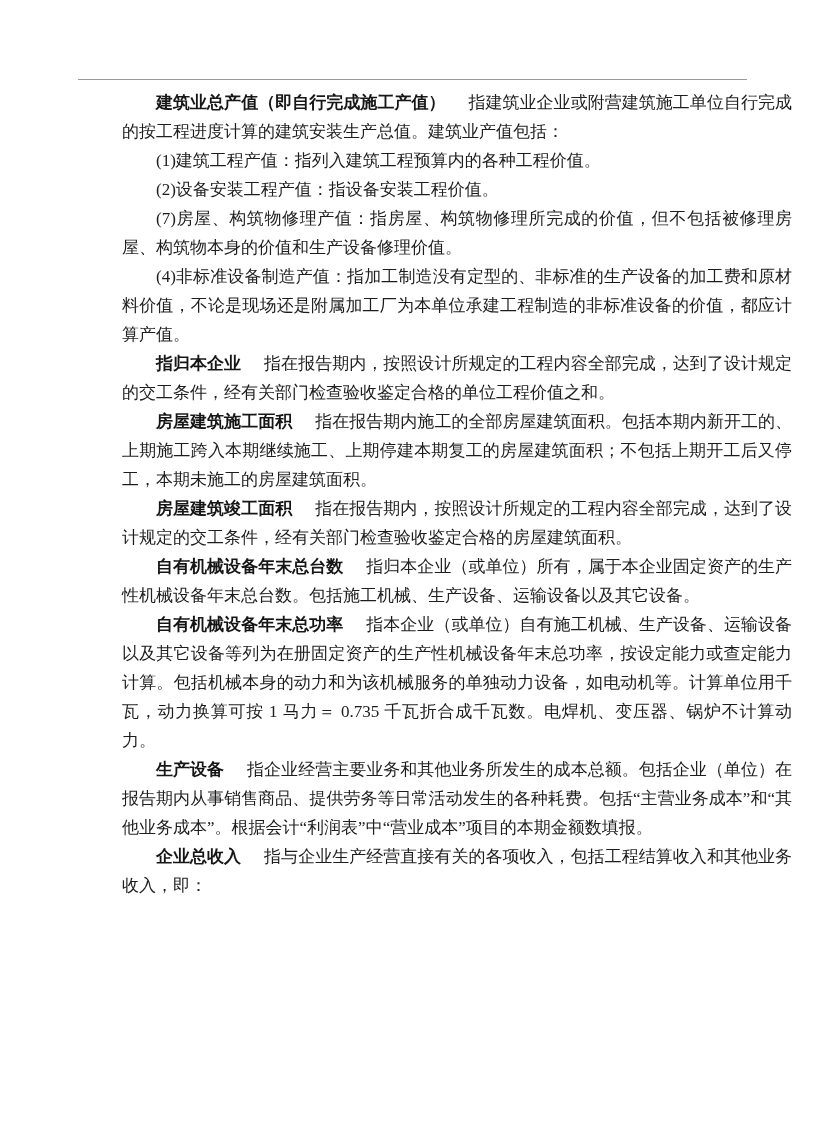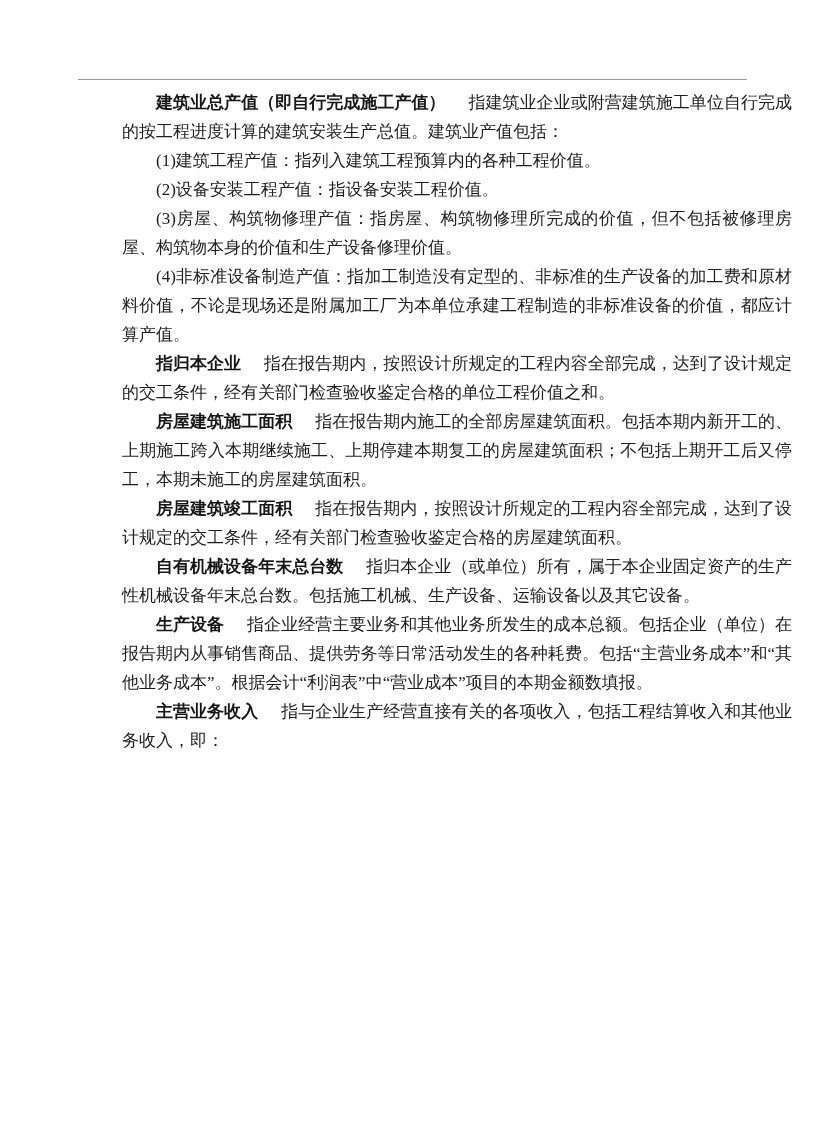--- a/index.html
+++ b/index.html
@@ -56,34 +56,35 @@
   <div class="header-rule"></div>
 
   <div class="content">
 
     <p><span class="term">建筑业总产值（即自行完成施工产值）</span><span class="def">指建筑业企业或附营建筑施工单位自行完成的按工程进度计算的建筑安装生产总值。建筑业产值包括：</span></p>
 
     <p>(1)建筑工程产值：指列入建筑工程预算内的各种工程价值。</p>
 
     <p>(2)设备安装工程产值：指设备安装工程价值。</p>
 
-    <p>(3)房屋、构筑物修理产值：指房屋、构筑物修理所完成的价值，但不包括被修理房屋、构筑物本身的价值和生产设备修理价值。</p>
+    <p>(7)房屋、构筑物修理产值：指房屋、构筑物修理所完成的价值，但不包括被修理房屋、构筑物本身的价值和生产设备修理价值。</p>
 
     <p>(4)非标准设备制造产值：指加工制造没有定型的、非标准的生产设备的加工费和原材料价值，不论是现场还是附属加工厂为本单位承建工程制造的非标准设备的价值，都应计算产值。</p>
 
     <p><span class="term">指归本企业</span><span class="def">指在报告期内，按照设计所规定的工程内容全部完成，达到了设计规定的交工条件，经有关部门检查验收鉴定合格的单位工程价值之和。</span></p>
 
     <p><span class="term">房屋建筑施工面积</span><span class="def">指在报告期内施工的全部房屋建筑面积。包括本期内新开工的、上期施工跨入本期继续施工、上期停建本期复工的房屋建筑面积；不包括上期开工后又停工，本期未施工的房屋建筑面积。</span></p>
 
     <p><span class="term">房屋建筑竣工面积</span><span class="def">指在报告期内，按照设计所规定的工程内容全部完成，达到了设计规定的交工条件，经有关部门检查验收鉴定合格的房屋建筑面积。</span></p>
 
     <p><span class="term">自有机械设备年末总台数</span><span class="def">指归本企业（或单位）所有，属于本企业固定资产的生产性机械设备年末总台数。包括施工机械、生产设备、运输设备以及其它设备。</span></p>
 
+    <p><span class="term">自有机械设备年末总功率</span><span class="def">指本企业（或单位）自有施工机械、生产设备、运输设备以及其它设备等列为在册固定资产的生产性机械设备年末总功率，按设定能力或查定能力计算。包括机械本身的动力和为该机械服务的单独动力设备，如电动机等。计算单位用千瓦，动力换算可按 1 马力＝ 0.735 千瓦折合成千瓦数。电焊机、变压器、锅炉不计算动力。</span></p>
 
 
     <p><span class="term">生产设备</span><span class="def">指企业经营主要业务和其他业务所发生的成本总额。包括企业（单位）在报告期内从事销售商品、提供劳务等日常活动发生的各种耗费。包括“主营业务成本”和“其他业务成本”。根据会计“利润表”中“营业成本”项目的本期金额数填报。</span></p>
 
-    <p><span class="term">主营业务收入</span><span class="def">指与企业生产经营直接有关的各项收入，包括工程结算收入和其他业务收入，即：</span></p>
+    <p><span class="term">企业总收入</span><span class="def">指与企业生产经营直接有关的各项收入，包括工程结算收入和其他业务收入，即：</span></p>
 
 
   </div>
 
 </div>
 
 </body></html>

